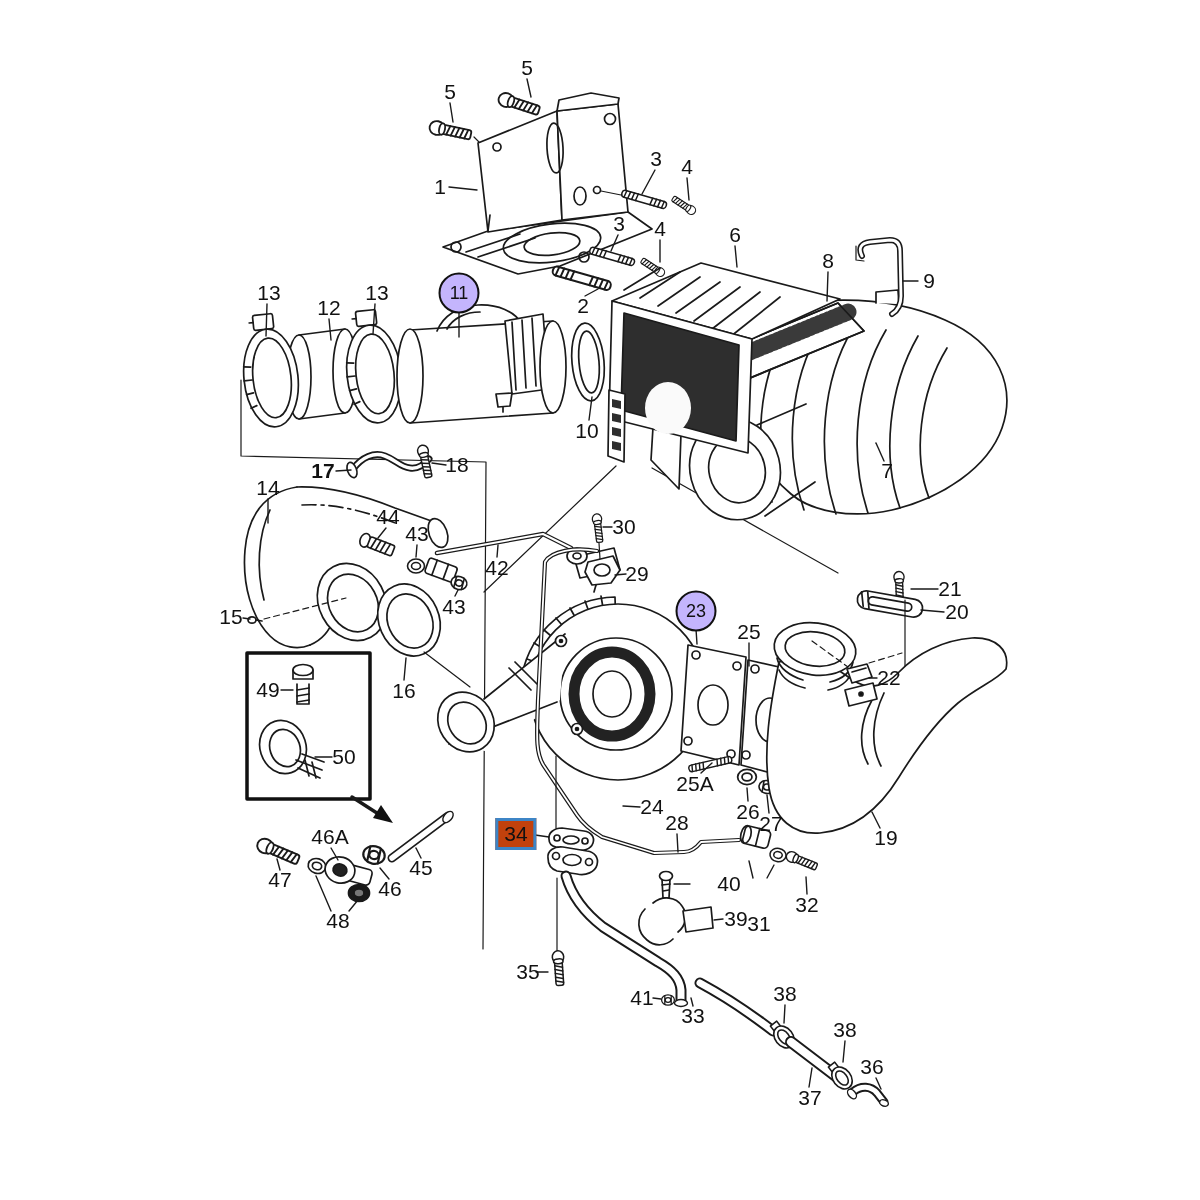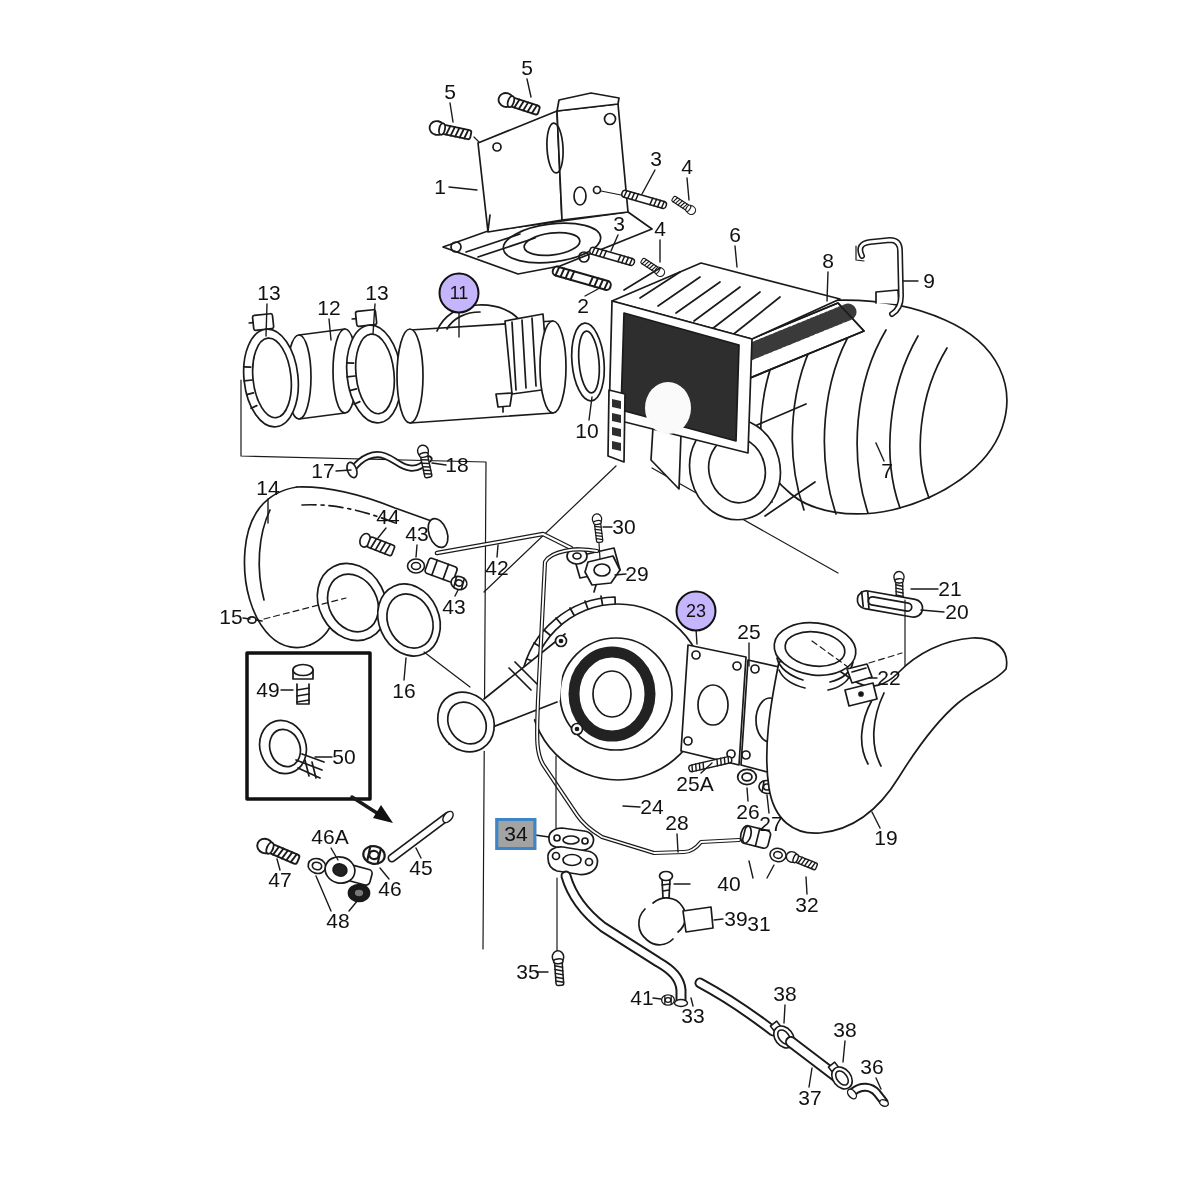--- a/index.html
+++ b/index.html
@@ -8,21 +8,21 @@
   .stage svg{position:absolute;left:0;top:0;}
   .art{stroke:#1a1a1a;stroke-width:1.7;fill:none;stroke-linecap:round;stroke-linejoin:round;}
   .to{stroke:#1a1a1a;fill:none;}
   .ti{stroke:#fff;fill:none;}
   .dash{stroke-dasharray:6 4;}
   .thin{stroke-width:1.2;}
   .part-label{position:absolute;transform:translate(-50%,-50%);
     font-size:21px;color:#111;white-space:nowrap;z-index:3;}
   .part-label.circle{width:37px;height:37px;border:2.5px solid #111;border-radius:50%;
     display:flex;align-items:center;justify-content:center;font-size:18px;background:#c4b5fd;}
-  .part-label.box{border:3px solid var(--hl,#3d85c6);padding:0 6px;background:#a3a3a3;line-height:26px;}
+  .part-label.box{border:3px solid var(--hl,#3d85c6);padding:0 6px;background:#c2410c;line-height:26px;}
 </style>
 </head>
 <body>
 
 <div class="stage">
 <svg width="1200" height="1200" viewBox="0 0 1200 1200">
 <defs>
   <g id="bolt" fill="#fff" stroke="#1a1a1a" stroke-width="1.6">
     <rect x="5" y="-4" width="25" height="8" rx="2"></rect>
     <line x1="11" y1="-4" x2="9" y2="4"></line>
@@ -550,21 +550,21 @@
       <div class="part-label" style="left: 583px; top: 306px;">2</div>
       <div class="part-label" style="left: 735px; top: 235px;">6</div>
       <div class="part-label" style="left: 828px; top: 261px;">8</div>
       <div class="part-label" style="left: 929px; top: 281px;">9</div>
       <div class="part-label" style="left: 887px; top: 471px;">7</div>
       <div class="part-label" style="left: 269px; top: 293px;">13</div>
       <div class="part-label" style="left: 329px; top: 308px;">12</div>
       <div class="part-label" style="left: 377px; top: 293px;">13</div>
       <div class="part-label circle" style="left: 459px; top: 293px;">11</div>
       <div class="part-label" style="left: 587px; top: 431px;">10</div>
-      <div class="part-label" style="left: 323px; top: 471px;">17</div>
+      <div class="part-label" style="left: 323px; top: 471px; font-weight: bold;">17</div>
       <div class="part-label" style="left: 457px; top: 465px;">18</div>
       <div class="part-label" style="left: 268px; top: 488px;">14</div>
       <div class="part-label" style="left: 388px; top: 517px;">44</div>
       <div class="part-label" style="left: 417px; top: 534px;">43</div>
       <div class="part-label" style="left: 497px; top: 568px;">42</div>
       <div class="part-label" style="left: 454px; top: 607px;">43</div>
       <div class="part-label" style="left: 231px; top: 617px;">15</div>
       <div class="part-label" style="left: 404px; top: 691px;">16</div>
       <div class="part-label" style="left: 624px; top: 527px;">30</div>
       <div class="part-label" style="left: 637px; top: 574px;">29</div>

